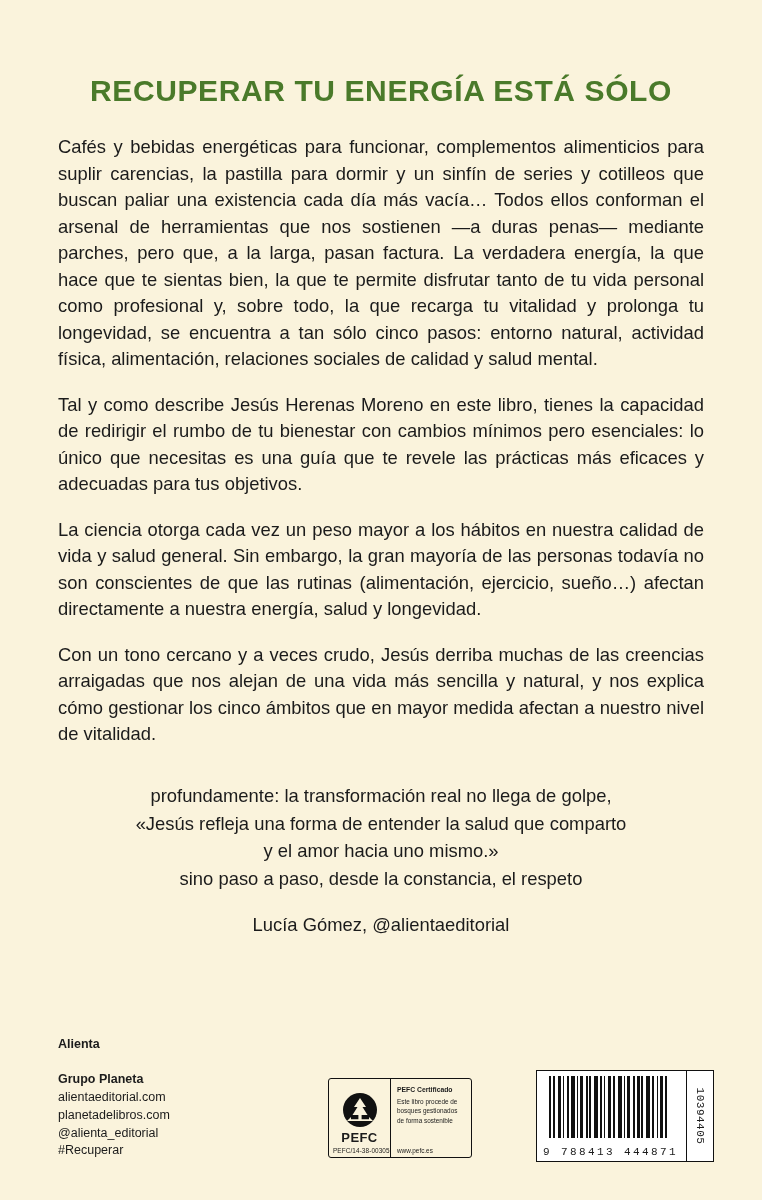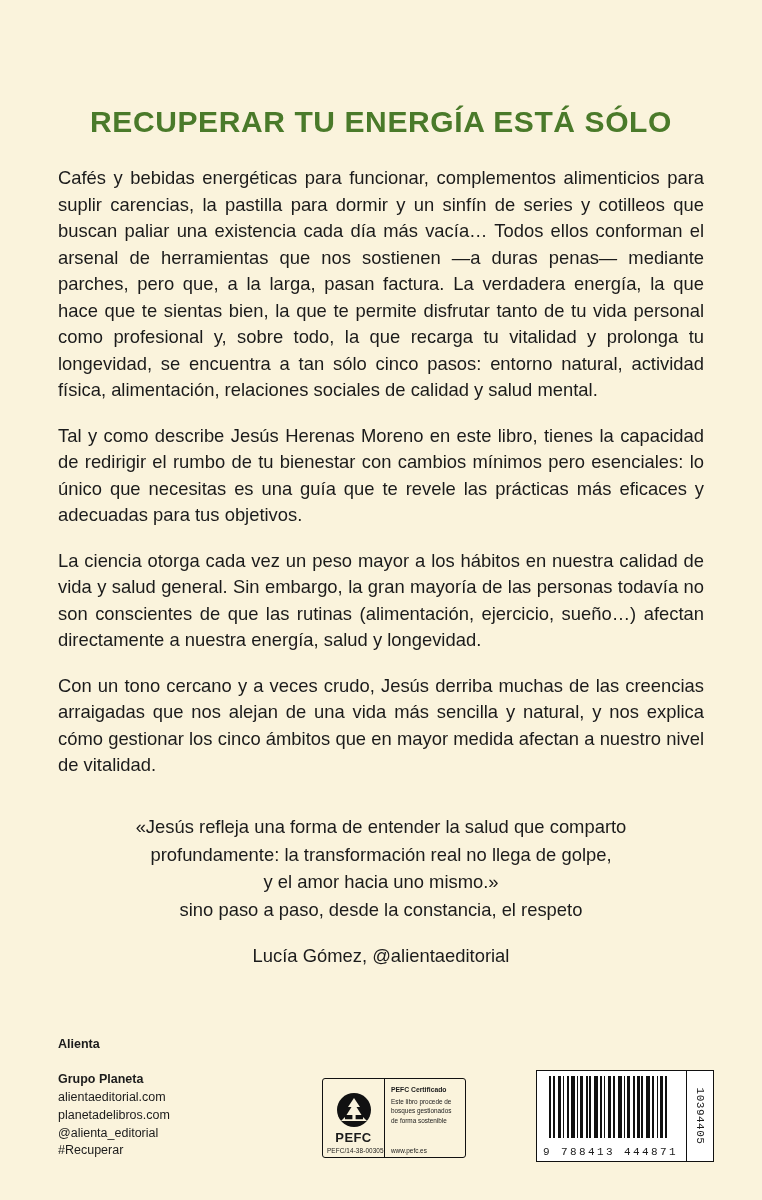--- a/index.html
+++ b/index.html
@@ -16,21 +16,21 @@
   }
   .page {
     position: relative;
     width: 762px;
     height: 1200px;
     box-sizing: border-box;
     padding: 0 58px;
   }
   .headline {
     margin: 0;
-    padding-top: 103px;
+    padding-top: 72px;
     text-align: center;
     color: #4a7a2a;
     font-weight: bold;
     font-size: 30px;
     line-height: 1.28;
     letter-spacing: 0.6px;
     text-transform: uppercase;
   }
   .headline .line {
     display: block;
@@ -79,21 +79,21 @@
     font-size: 12.5px;
     line-height: 1.42;
     color: #1b1b1b;
   }
   .imprint .strong {
     font-weight: bold;
     margin-top: 18px;
   }
   .pefc {
     position: absolute;
-    left: 264px;
+    left: 270px;
     bottom: 4px;
     width: 142px;
     height: 78px;
     border: 1.6px solid #111;
     border-radius: 3px;
     background: #faf3dc;
     display: flex;
     justify-content: space-between;
   }
   .pefc-left {
@@ -211,22 +211,22 @@
   </h1>
 
   <div class="body-copy">
     <p>Cafés y bebidas energéticas para funcionar, complementos alimenticios para suplir carencias, la pastilla para dormir y un sinfín de series y cotilleos que buscan paliar una existencia cada día más vacía… Todos ellos conforman el arsenal de herramientas que nos sostienen —a duras penas— mediante parches, pero que, a la larga, pasan factura. La verdadera energía, la que hace que te sientas bien, la que te permite disfrutar tanto de tu vida personal como profesional y, sobre todo, la que recarga tu vitalidad y prolonga tu longevidad, se encuentra a tan sólo cinco pasos: entorno natural, actividad física, alimentación, relaciones sociales de calidad y salud mental.</p>
     <p>Tal y como describe Jesús Herenas Moreno en este libro, tienes la capacidad de redirigir el rumbo de tu bienestar con cambios mínimos pero esenciales: lo único que necesitas es una guía que te revele las prácticas más eficaces y adecuadas para tus objetivos.</p>
     <p>La ciencia otorga cada vez un peso mayor a los hábitos en nuestra calidad de vida y salud general. Sin embargo, la gran mayoría de las personas todavía no son conscientes de que las rutinas (alimentación, ejercicio, sueño…) afectan directamente a nuestra energía, salud y longevidad.</p>
     <p>Con un tono cercano y a veces crudo, Jesús derriba muchas de las creencias arraigadas que nos alejan de una vida más sencilla y natural, y nos explica cómo gestionar los cinco ámbitos que en mayor medida afectan a nuestro nivel de vitalidad.</p>
   </div>
 
   <div class="quote-block">
+    <p>profundamente: la transformación real no llega de golpe,</p>
     <p>«Jesús refleja una forma de entender la salud que comparto</p>
-    <p>profundamente: la transformación real no llega de golpe,</p>
     <p>y el amor hacia uno mismo.»</p>
     <p>sino paso a paso, desde la constancia, el respeto</p>
   </div>
   <div class="quote-attrib">Lucía Gómez, @alientaeditorial</div>
 
   <div class="footer">
 
     <div class="imprint">
       <div class="strong">Alienta</div>
       <div class="strong">Grupo Planeta</div>

